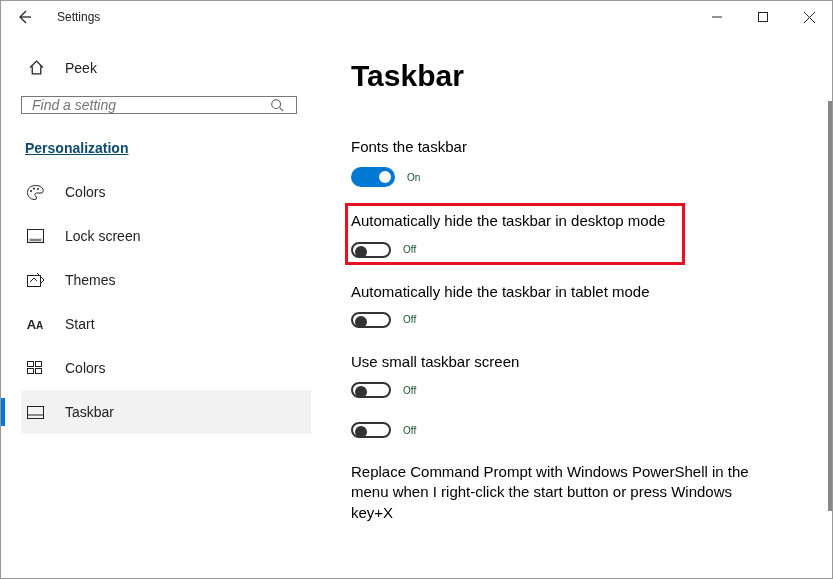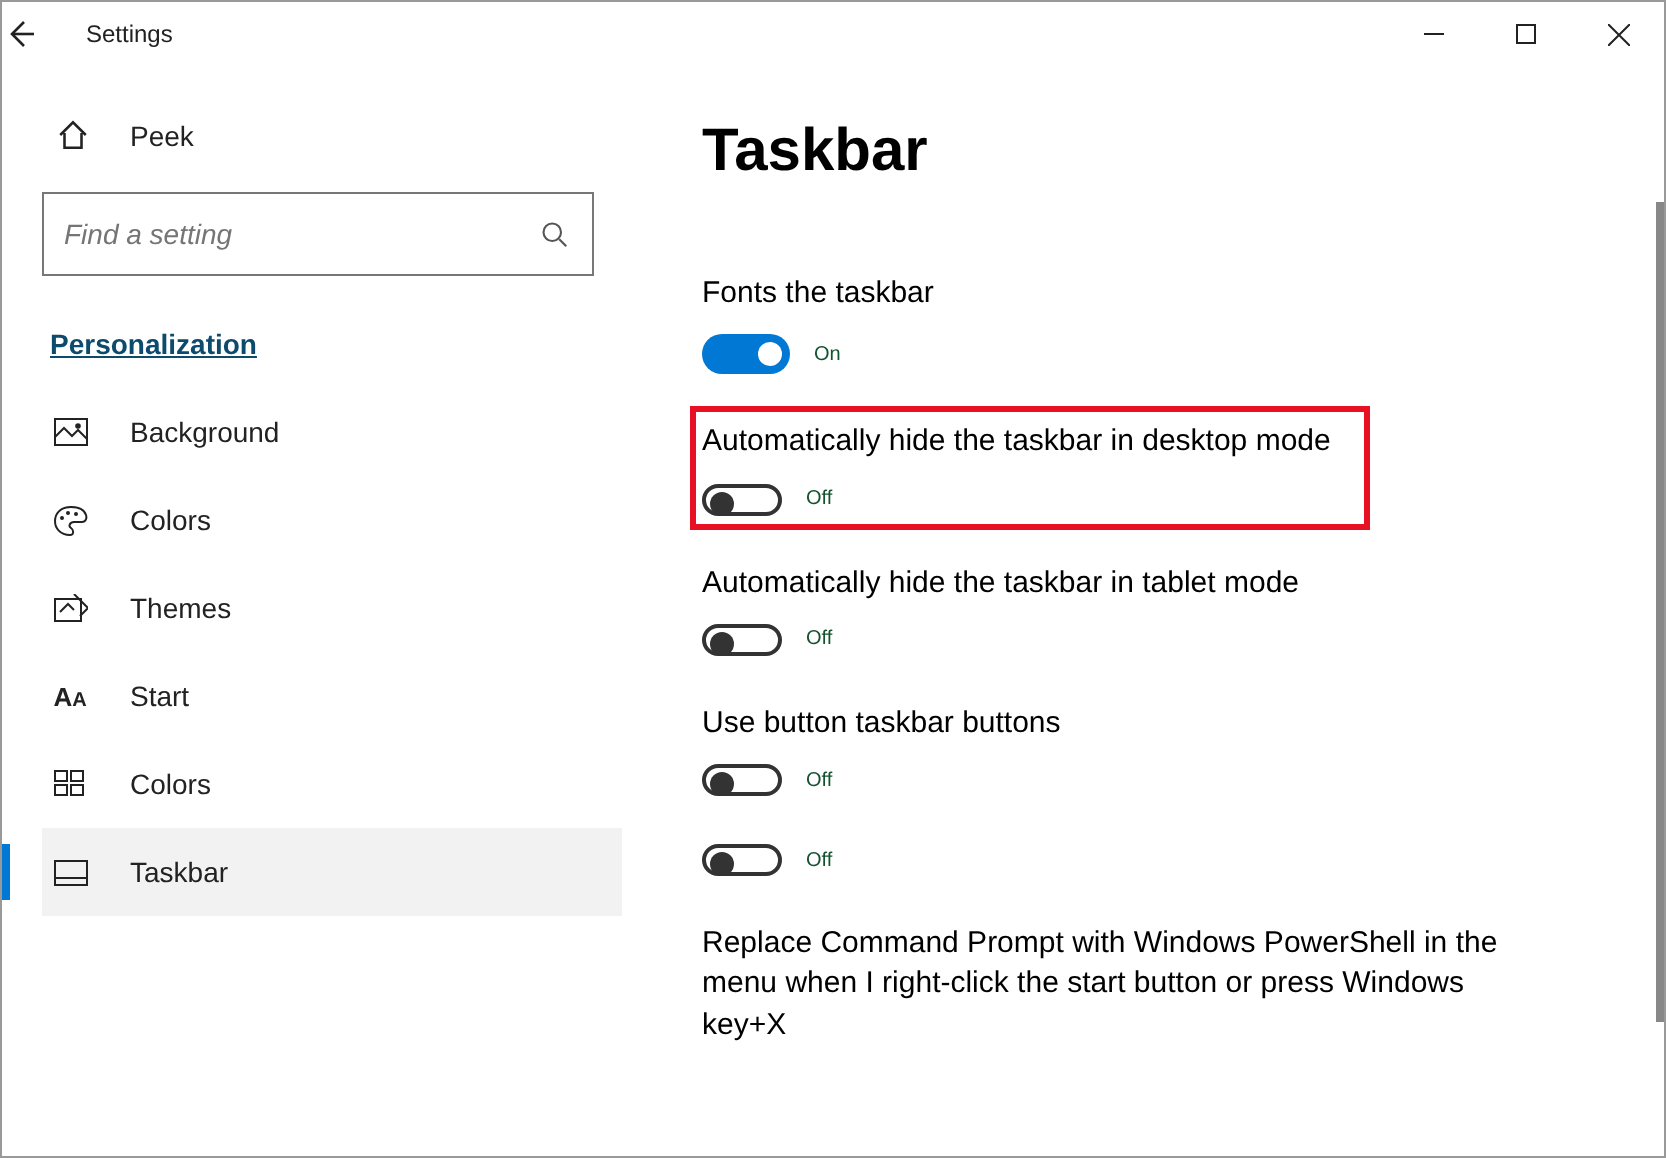--- a/index.html
+++ b/index.html
@@ -13,20 +13,21 @@
       height: 579px;
       background: #fff;
       border: 1px solid #999;
       position: relative;
       overflow: hidden;
     }
     .titlebar {
       height: 32px;
       display: flex;
       align-items: center;
+      padding-left: 14px;
     }
     .titlebar .back-arrow {
       width: 18px;
       height: 18px;
       display: flex;
       align-items: center;
       justify-content: center;
       cursor: pointer;
     }
     .titlebar .app-title {
@@ -67,21 +68,21 @@
       display: flex;
       justify-content: center;
     }
     .home-row .label {
       margin-left: 18px;
       font-size: 14px;
       color: #222;
     }
     .search-wrap {
       border: 1px solid #777;
-      height: 42px;
+      height: 18px;
       display: flex;
       align-items: center;
       padding: 0 10px;
       margin: 6px 14px 18px 0;
     }
     .search-wrap input {
       border: none;
       outline: none;
       flex: 1;
       font-size: 14px;
@@ -267,41 +268,41 @@
             <path d="M11 11 L15 15" stroke="#555" stroke-width="1.2"></path>
           </svg>
       </span>
     </div>
 
     <div class="category-header">Personalization</div>
 
     <ul class="nav-list">
       <li class="nav-item">
         <span class="icon">
-          <svg width="17" height="14" viewBox="0 0 17 14">
-              <rect x="0.5" y="0.5" width="16" height="13" stroke="#222" fill="none"></rect>
-              <path d="M0 10 L5 5 L9 9 L12 6 L17 11" stroke="#222" fill="none"></path>
-              <circle cx="12" cy="4" r="1.4" fill="#222"></circle>
-            </svg>
-        </span>
-        <span class="label">Background</span>
-      </li>
-      <li class="nav-item">
-        <span class="icon">
           <svg width="17" height="15" viewBox="0 0 17 15">
               <path d="M8.5 0.5 C3 0.5 0.5 4 0.5 7.5 C0.5 11 3 14.5 8 14.5 C10 14.5 10 12 8.5 11 C7 10 8 8 10 8 L14 8 C16 8 16.5 6 16 4.5 C15 1.5 12 0.5 8.5 0.5 Z" stroke="#222" fill="none"></path>
               <circle cx="4" cy="6" r="1" fill="#222"></circle>
               <circle cx="7" cy="3.5" r="1" fill="#222"></circle>
               <circle cx="11" cy="4" r="1" fill="#222"></circle>
             </svg>
         </span>
         <span class="label">Colors</span>
       </li>
       <li class="nav-item">
         <span class="icon">
+          <svg width="17" height="14" viewBox="0 0 17 14">
+              <rect x="0.5" y="0.5" width="16" height="13" stroke="#222" fill="none"></rect>
+              <rect x="0.5" y="9" width="16" height="4.5" fill="#222" opacity="0.15"></rect>
+              <path d="M3 11 L14 11" stroke="#222"></path>
+            </svg>
+        </span>
+        <span class="label">Lock screen</span>
+      </li>
+      <li class="nav-item">
+        <span class="icon">
           <svg width="17" height="15" viewBox="0 0 17 15">
               <rect x="0.5" y="2.5" width="13" height="11" stroke="#222" fill="none"></rect>
               <path d="M10 0 L17 7 L13 11" stroke="#222" fill="none"></path>
               <path d="M3 9 L7 5 L10 8" stroke="#222" fill="none"></path>
             </svg>
         </span>
         <span class="label">Themes</span>
       </li>
       <li class="nav-item">
         <span class="icon">
@@ -354,21 +355,21 @@
 
     <div class="setting">
       <div class="label">Automatically hide the taskbar in tablet mode</div>
       <div class="toggle-row">
         <div class="toggle off"></div>
         <span class="toggle-label">Off</span>
       </div>
     </div>
 
     <div class="setting">
-      <div class="label">Use button taskbar buttons</div>
+      <div class="label">Use small taskbar screen</div>
       <div class="toggle-row">
         <div class="toggle off"></div>
         <span class="toggle-label">Off</span>
       </div>
     </div>
 
     <div class="setting">
       <div class="toggle-row">
         <div class="toggle off"></div>
         <span class="toggle-label">Off</span>

